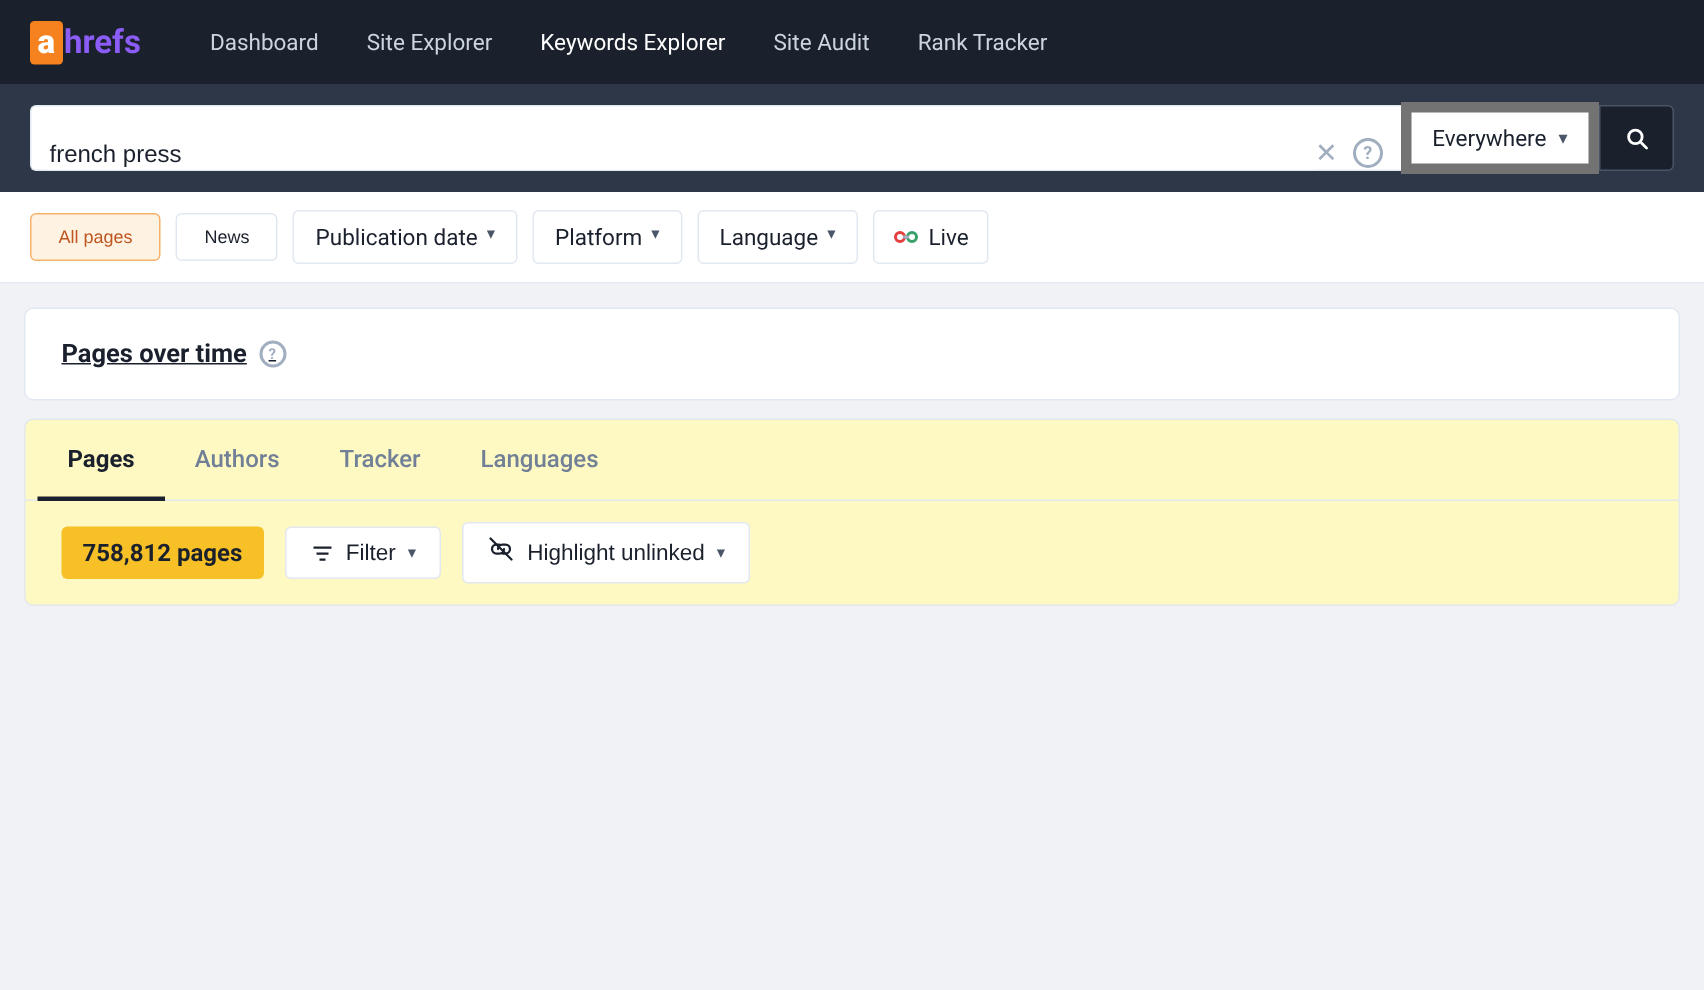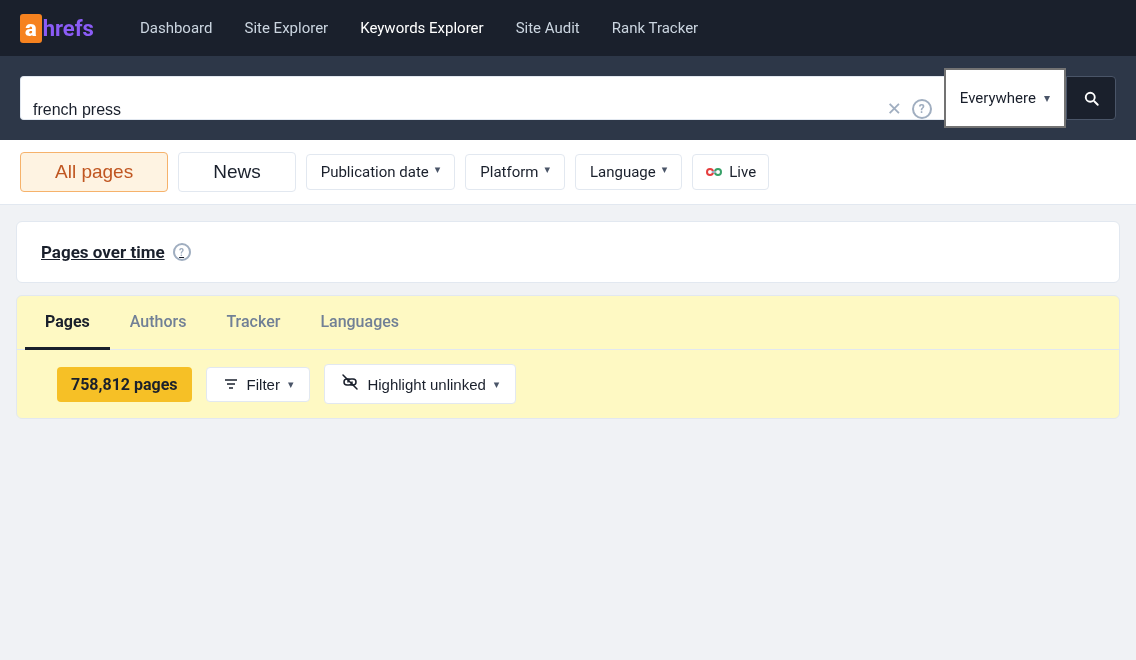--- a/index.html
+++ b/index.html
@@ -91,22 +91,22 @@
       color: #a0aec0;
       display: flex;
       align-items: center;
       justify-content: center;
       font-size: 12px;
       font-weight: 700;
       cursor: pointer;
     }
     .dropdown-selector {
       background: white;
-      border: 2px solid #737373;
-      height: 60px;
+      border: 7px solid #737373;
+      height: 48px;
       display: flex;
       align-items: center;
       padding: 0 14px;
       gap: 8px;
       font-size: 15px;
       color: #1a202c;
       cursor: pointer;
       white-space: nowrap;
     }
     .dropdown-arrow {
@@ -133,23 +133,23 @@
     
     .filters-bar {
       background: white;
       display: flex;
       align-items: center;
       padding: 12px 20px;
       gap: 10px;
       border-bottom: 1px solid #e2e8f0;
     }
     .filter-tab {
-      padding: 8px 34px;
-      border-radius: 4px;
-      font-size: 19px;
+      padding: 8px 18px;
+      border-radius: 4px;
+      font-size: 12px;
       cursor: pointer;
       border: 1px solid #e2e8f0;
       background: white;
       color: #1a202c;
     }
     .filter-tab.active {
       background: #fef3e2;
       border-color: #f6b26b;
       color: #c05621;
     }
@@ -242,21 +242,21 @@
       font-weight: 500;
     }
     .tab-item.active {
       color: #1a202c;
       font-weight: 700;
       border-bottom: 3px solid #1a202c;
     }
 
     
     .bottom-bar {
-      padding: 14px 40px;
+      padding: 14px 24px;
       display: flex;
       align-items: center;
       gap: 14px;
     }
     .pages-count-badge {
       background: #f6c026;
       color: #1a202c;
       font-weight: 700;
       font-size: 16px;
       padding: 8px 14px;

